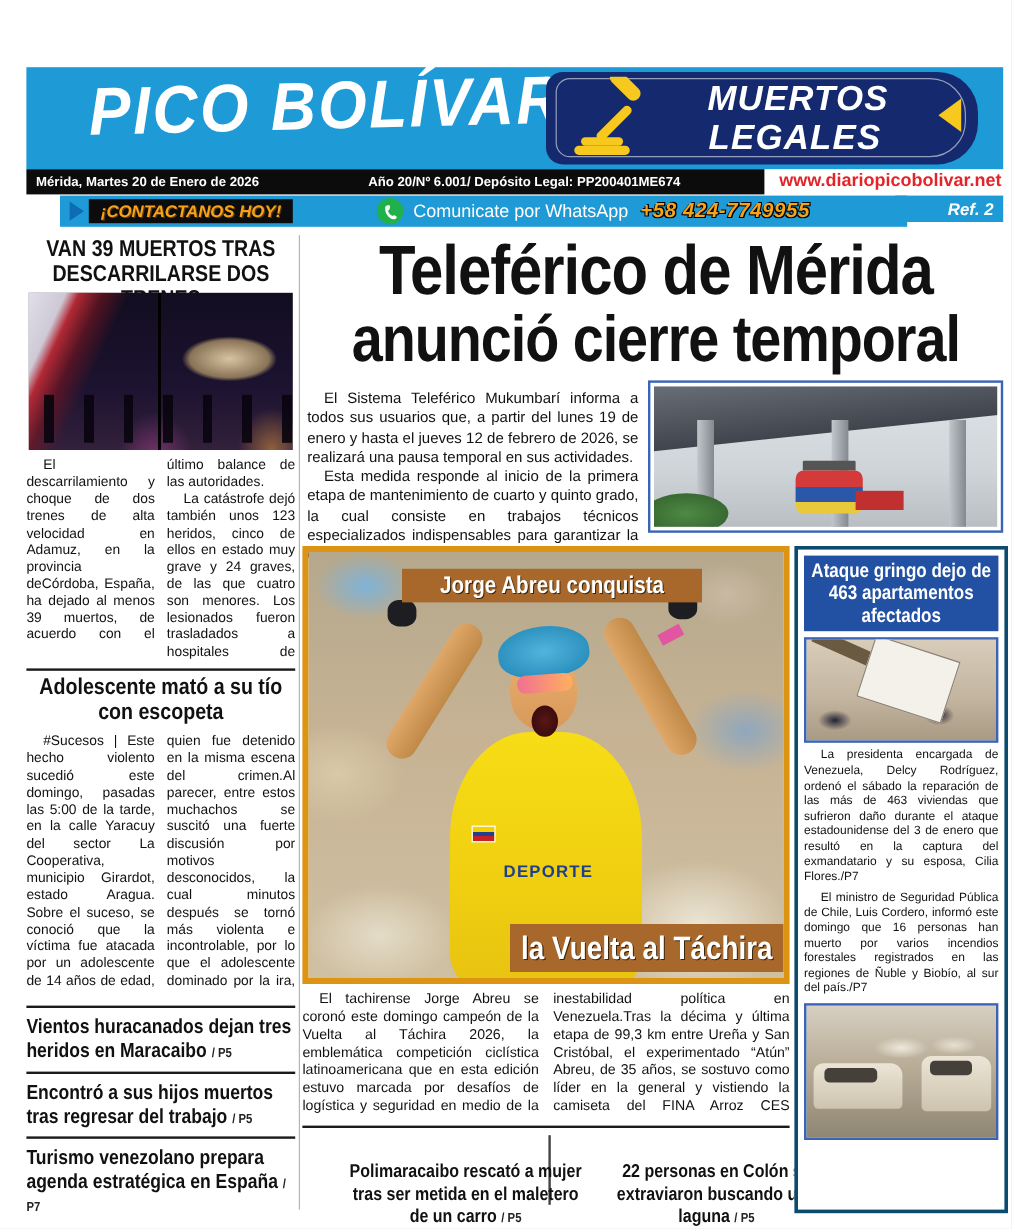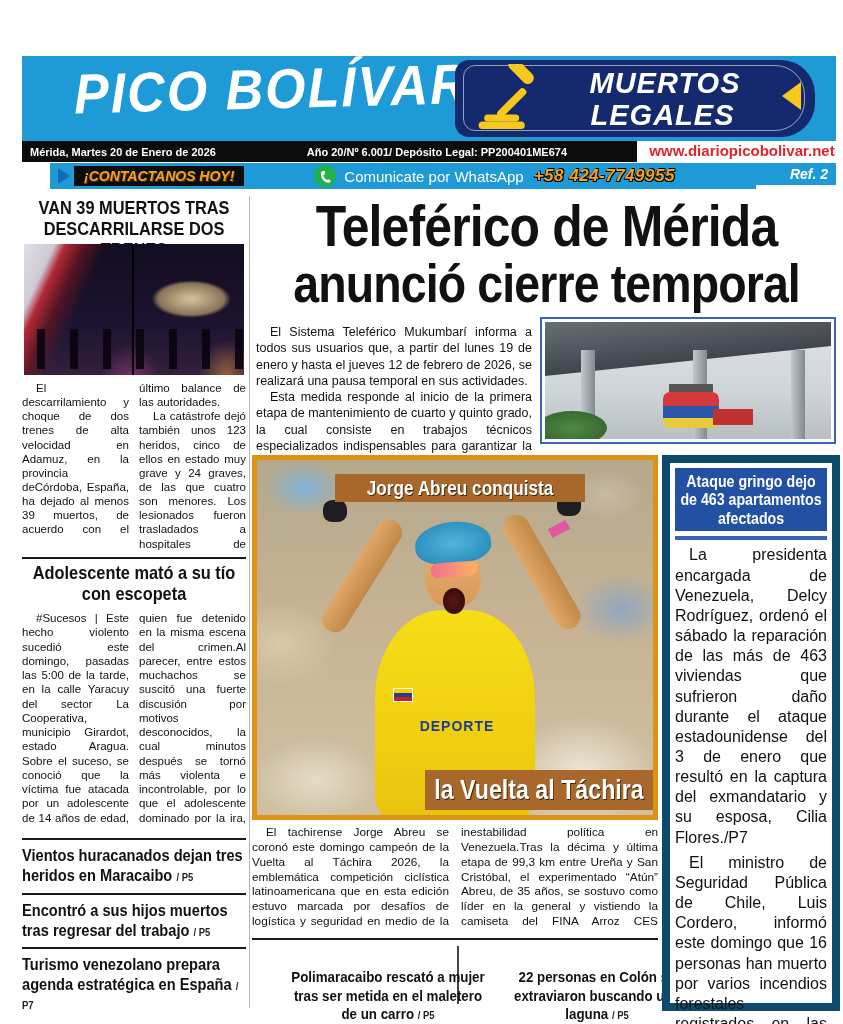--- a/index.html
+++ b/index.html
@@ -130,26 +130,26 @@
               text-shadow:1px 1px 0 #3a2408;}
   .cb-top{left:78px;top:14px;width:250px;height:28px;font-size:20px;line-height:28px;}
   .cb-bot{left:168px;top:310px;width:228px;height:40px;font-size:27px;line-height:40px;}
   .cyc-txt{left:252px;top:825px;width:406px;height:112px;font-size:11.8px;line-height:1.26;
            column-count:2;column-gap:12px;overflow:hidden;}
   .m-rule{left:252px;top:938px;width:406px;}
   .m-vline{left:457px;top:946px;height:58px;width:2px;background:#444;}
   .bbrief{top:968px;text-align:center;font-weight:bold;font-size:15.5px;line-height:1.2;margin-left:36px;}
 
   
-  .rightbox{left:662px;top:455px;width:178px;height:556px;border:8px solid #0c4a6e;box-sizing:border-box;
+  .rightbox{left:662px;top:455px;width:178px;height:556px;border:3px solid #0c4a6e;box-sizing:border-box;
             padding:5px;display:flex;flex-direction:column;background:#fff;}
   .r-hl{background:#2251a3;color:#fff;font-weight:bold;text-align:center;font-size:16.5px;
         line-height:1.12;padding:4px 2px;}
   .r-hl.green{background:#1d7a33;}
-  .r-txt{font-size:16px;line-height:1.26;margin-top:5px;}
+  .r-txt{font-size:10px;line-height:1.26;margin-top:5px;}
   .r-photo{border:2px solid #3b64b5;margin-top:5px;position:relative;overflow:hidden;}
   .ph-attack{height:84px;background:
       radial-gradient(20px 12px at 15% 80%,#223 0%,transparent 70%),
       radial-gradient(18px 12px at 70% 75%,#323 0%,transparent 70%),
       linear-gradient(180deg,#d8cdbb 0%,#c4b6a0 55%,#a99a84 100%);}
   .slab{position:absolute;left:48px;top:6px;width:72px;height:52px;background:#f4f1ea;
         border:1px solid #8a8174;transform:rotate(18deg);}
   .beam{position:absolute;left:4px;top:2px;width:60px;height:12px;background:#6b5a42;transform:rotate(24deg);}
   .ph-fires{height:110px;background:
       radial-gradient(30px 12px at 50% 32%,#efe9dc 0%,transparent 75%),

